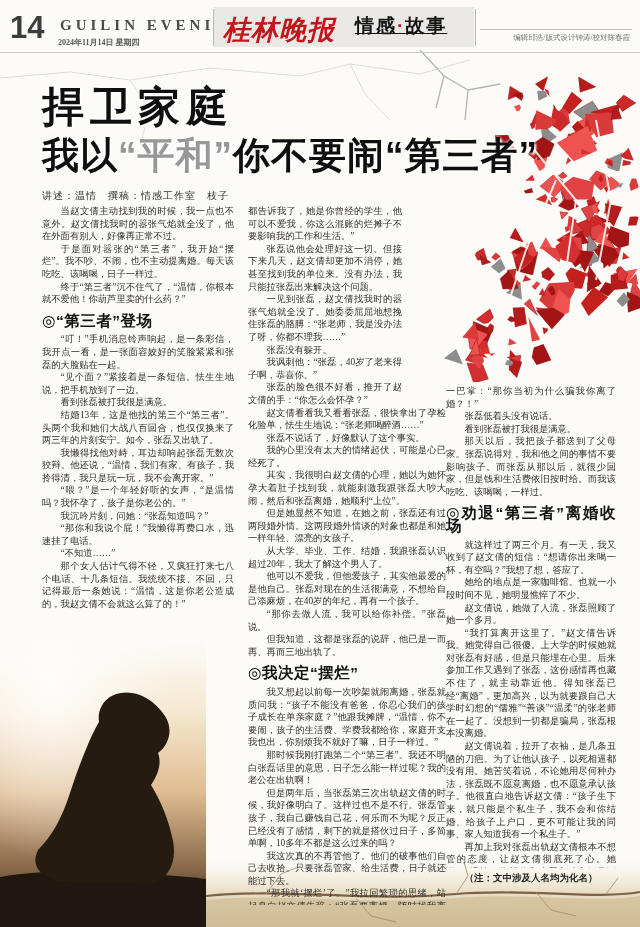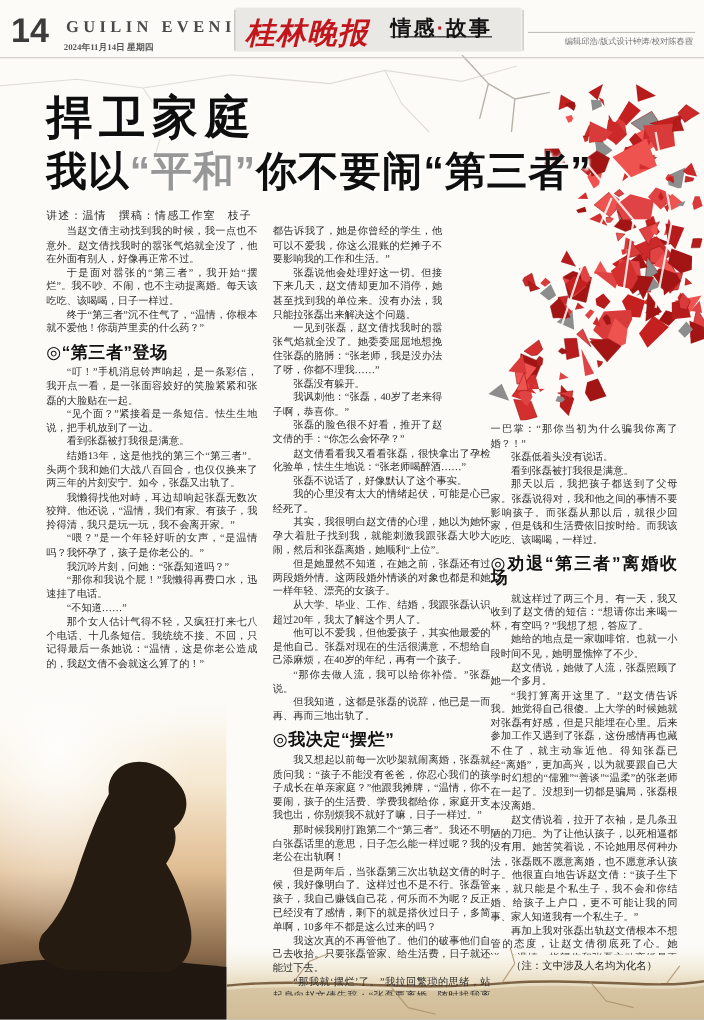--- a/index.html
+++ b/index.html
@@ -35,21 +35,21 @@
        overflow:hidden;}
   #col1{left:42px;top:205px;width:192px;height:416px;}
   #col2{left:248px;top:205px;width:198px;height:700px;}
   #col3{left:446px;top:385px;width:170px;height:483px;}
   .para{margin:0;text-indent:2em;}
   .para.cont{text-indent:0;}
   .sec-head{margin:9px 0 6px;font-size:15.5px;font-weight:800;color:#121212;letter-spacing:.5px;
             font-family:"Liberation Sans","DejaVu Sans",sans-serif;}
   .heart-clear{float:right;width:44px;height:180px;}
   .note-abs{position:absolute;left:446px;top:872px;width:170px;z-index:1;text-align:center;
-            font-size:9.5px;font-weight:normal;color:#1c1c1c;}
+            font-size:9.5px;font-weight:bold;color:#1c1c1c;}
   
   .gfx{position:absolute;pointer-events:none;}
   #banner-cracks{left:0;top:50px;z-index:0;}
   #heart-shards{left:406px;top:50px;z-index:2;}
   #silhouette{left:0;top:625px;z-index:2;}
   #crack-band{left:206px;top:856px;z-index:0;}
 </style>
 </head>
 <body>
 

